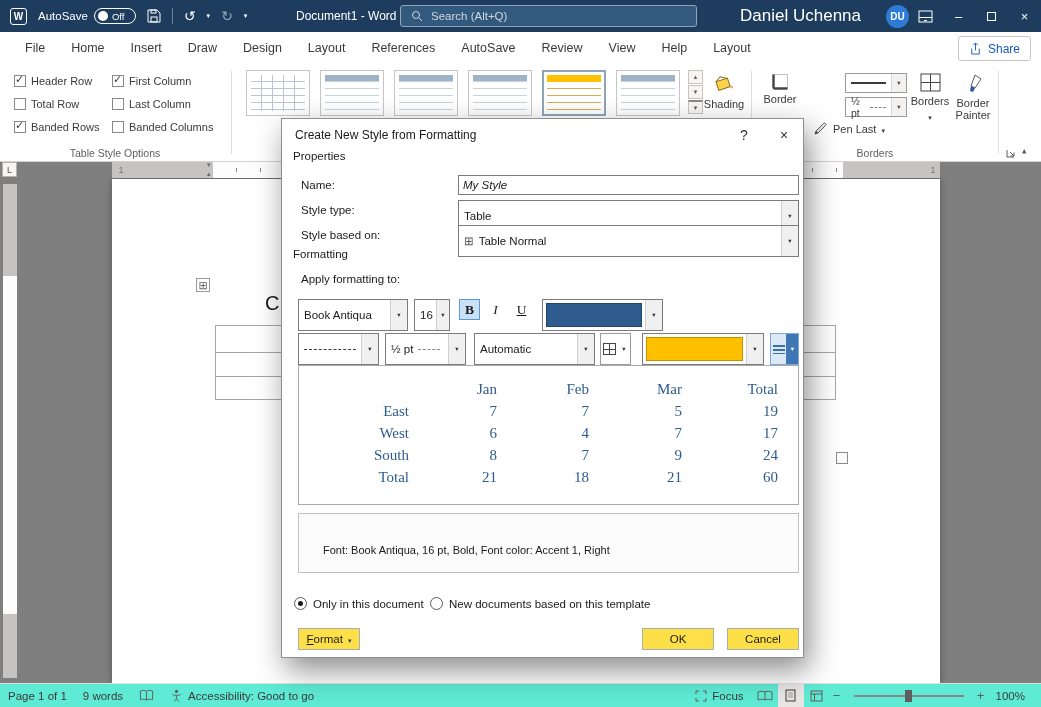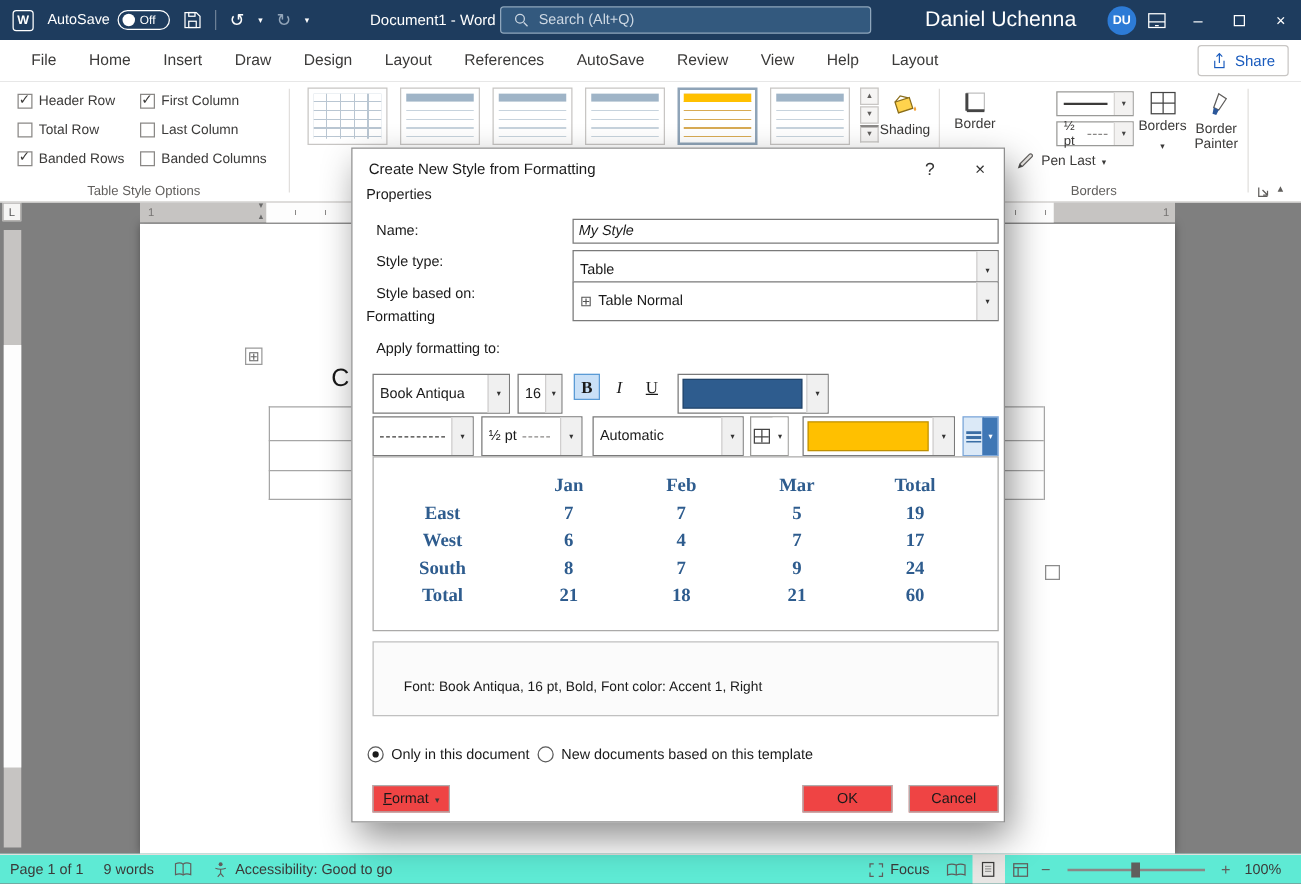--- a/index.html
+++ b/index.html
@@ -126,29 +126,29 @@
            justify-content:center;font-family:"Liberation Serif",serif;font-size:13.5px;color:#1a1a1a}
   .fmt-btn.on{background:#c9e0f7;border-color:#5b9bd5}
   .swatch{flex:1;margin:3px;border:1px solid rgba(0,0,0,.25)}
   .grid-icon{width:13px;height:12px;border:1px solid #444;
              background-image:linear-gradient(#444,#444),linear-gradient(#444,#444);
              background-size:1px 100%,100% 1px;background-position:center center;background-repeat:no-repeat}
   .align-icon{width:12px;height:9px;background:repeating-linear-gradient(180deg,#3a6ea5 0 2px,transparent 2px 4px)}
   .preview-box{position:absolute;left:16px;top:246px;width:501px;height:140px;border:1px solid #abaaa9;
                background:#fff;overflow:hidden}
   .preview-box table{width:100%;border-collapse:collapse;table-layout:fixed;margin-top:12px}
-  .preview-box td{text-align:center;padding:1px 4px 1px 0;font-family:"Liberation Serif",serif;font-weight:bold;
+  .preview-box td{text-align:right;padding:1px 4px 1px 0;font-family:"Liberation Serif",serif;font-weight:normal;
                   font-size:15px;color:var(--preview-text,#2e5c8e);height:22px;overflow:hidden;white-space:nowrap}
   .preview-box td:last-child{padding-right:22px}
   .desc-box{position:absolute;left:16px;top:394px;width:501px;height:60px;border:1px solid #c0c0c0;background:#fbfbfb;
             padding:4px 24px;font-size:11px;line-height:13px;color:#1a1a1a;white-space:pre-wrap;overflow:hidden}
   .radio-row{position:absolute;top:478px;display:flex;align-items:center;gap:6px;font-size:11.5px;white-space:nowrap}
   .radio{width:13px;height:13px;border:1px solid #5a5a5a;border-radius:50%;background:#fff;position:relative;flex:none}
   .radio.sel::after{content:"";position:absolute;left:3px;top:3px;width:5px;height:5px;background:#1a1a1a;border-radius:50%}
-  .dbtn{position:absolute;top:509px;height:22px;background:#ef4444;border:1px solid #adadad;font-size:11.5px;
+  .dbtn{position:absolute;top:509px;height:22px;background:#fde047;border:1px solid #adadad;font-size:11.5px;
         color:#1a1a1a;display:flex;align-items:center;justify-content:center;gap:5px}
   .bl{display:block}
   .btn-format .bl::first-letter{text-decoration:underline}
   svg{display:block}
 </style>
 </head>
 <body>
 
 <div class="app">
 

